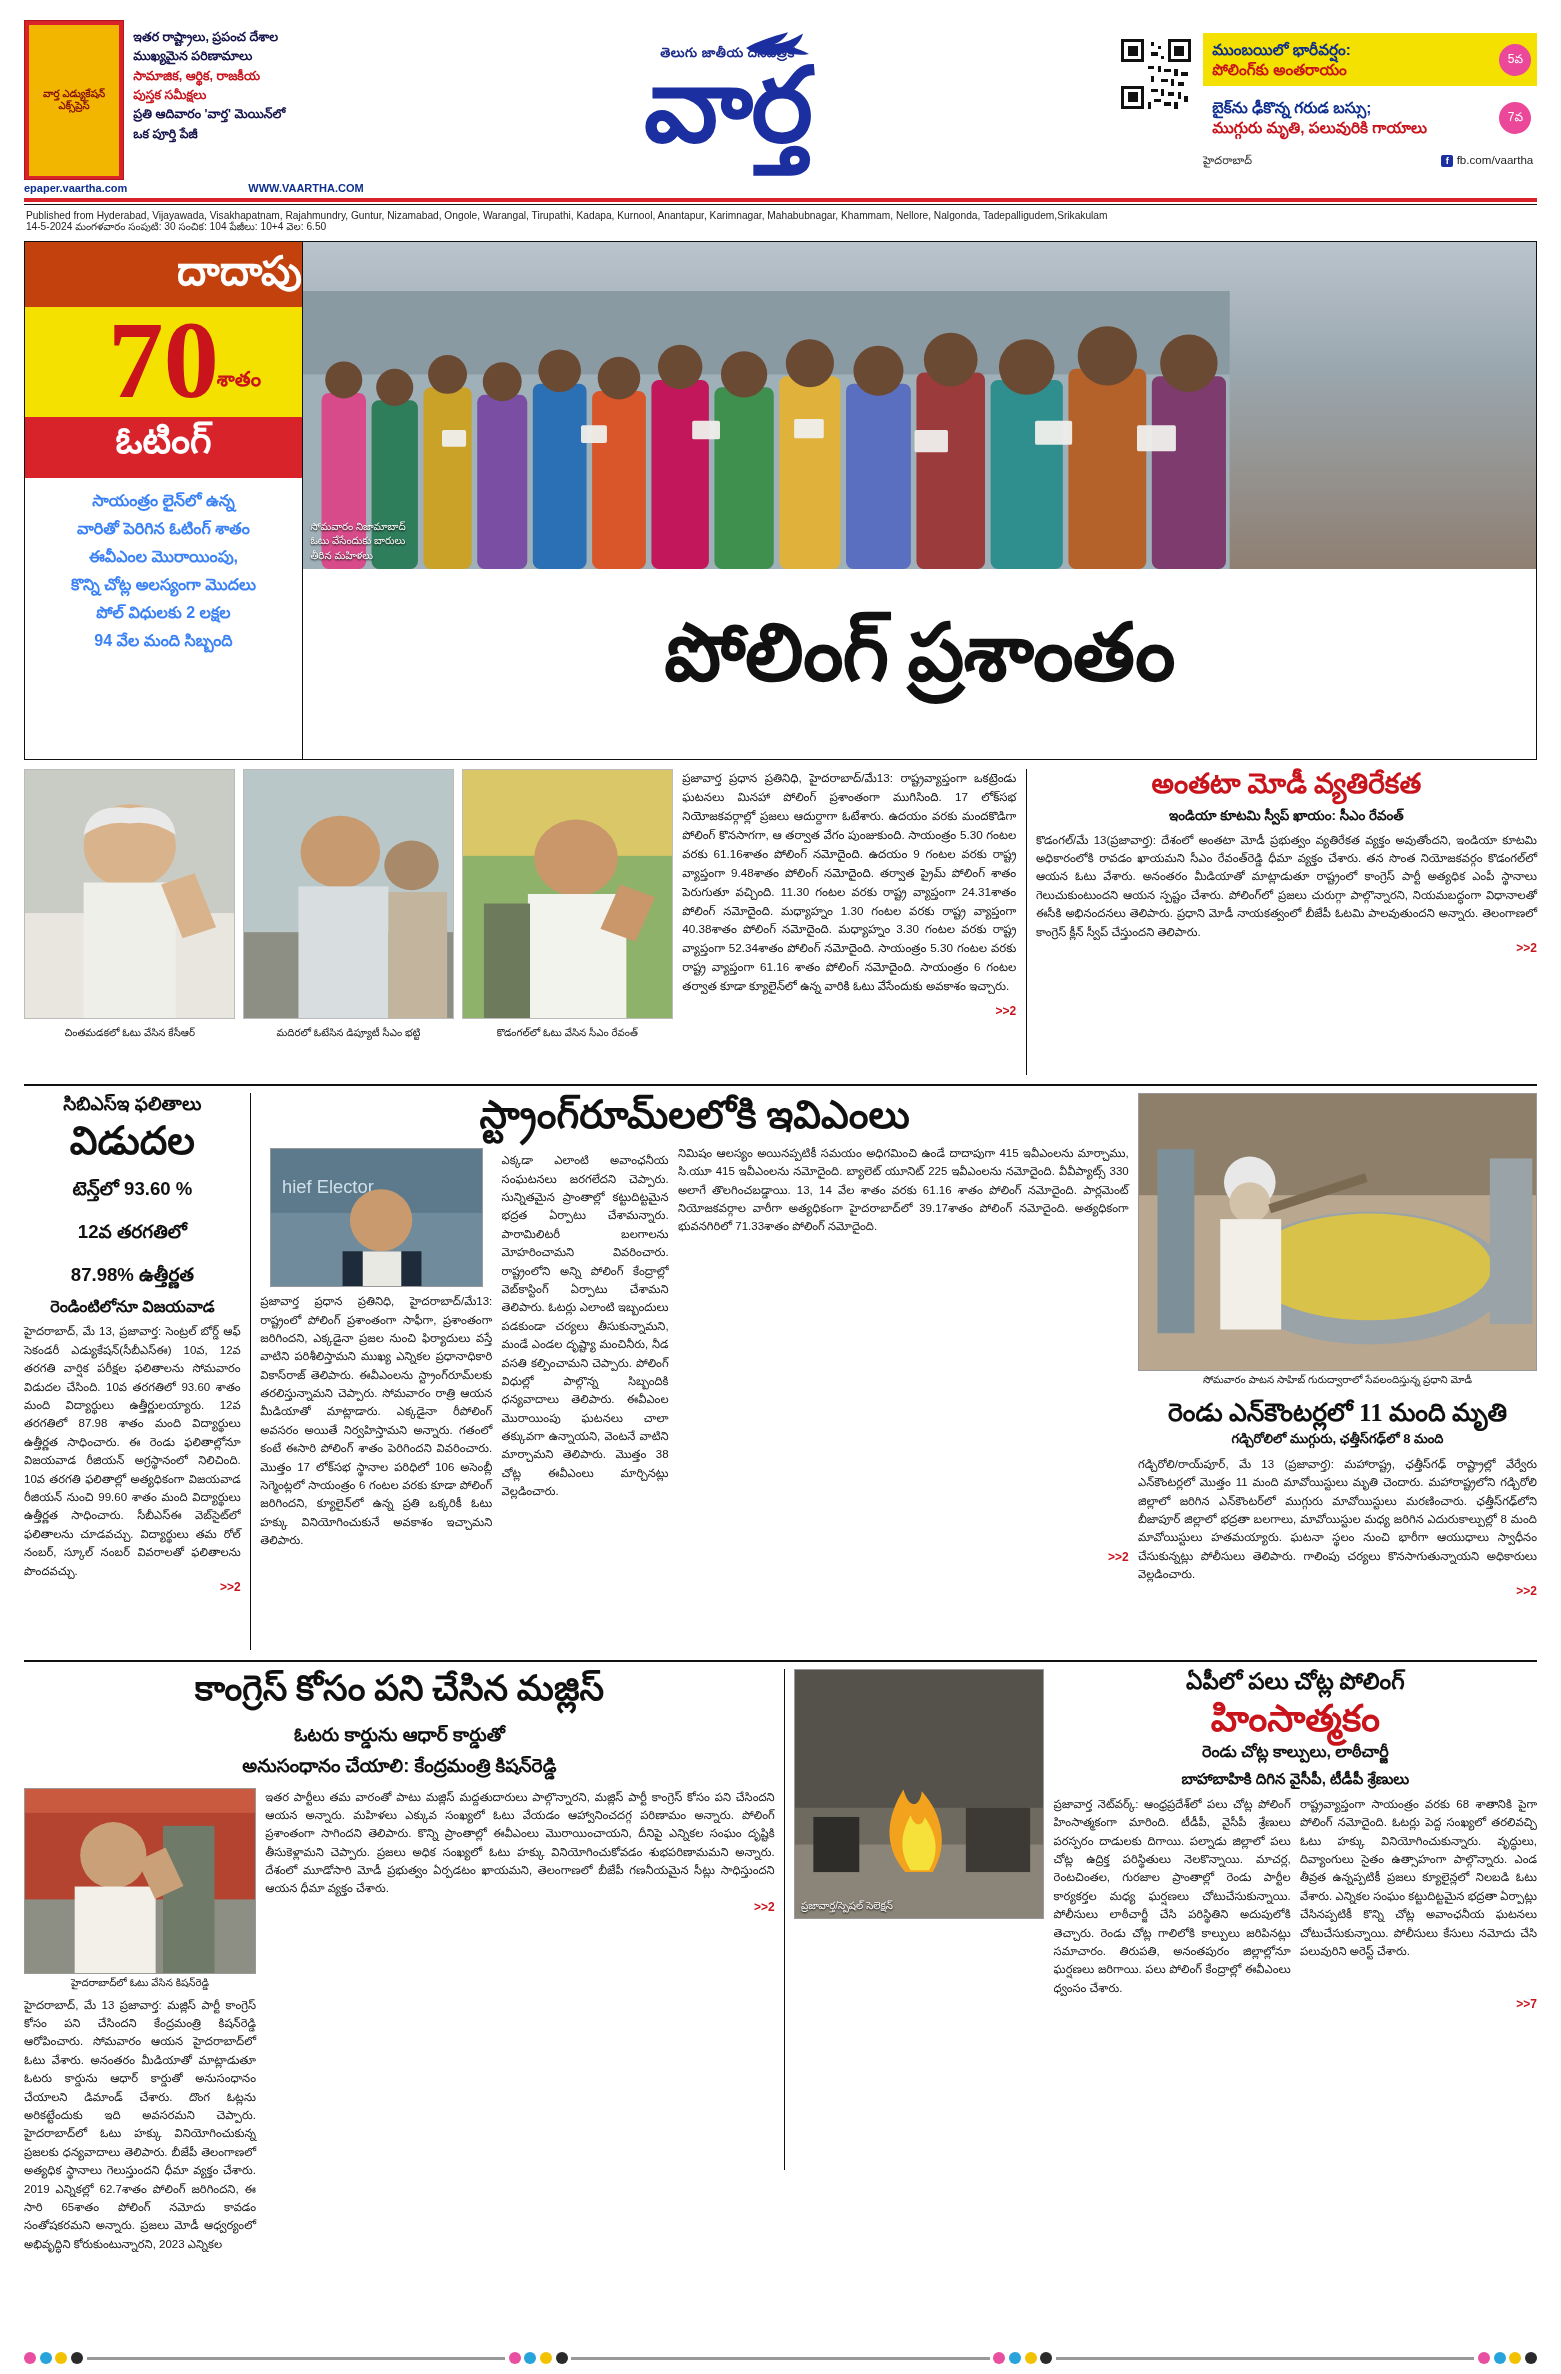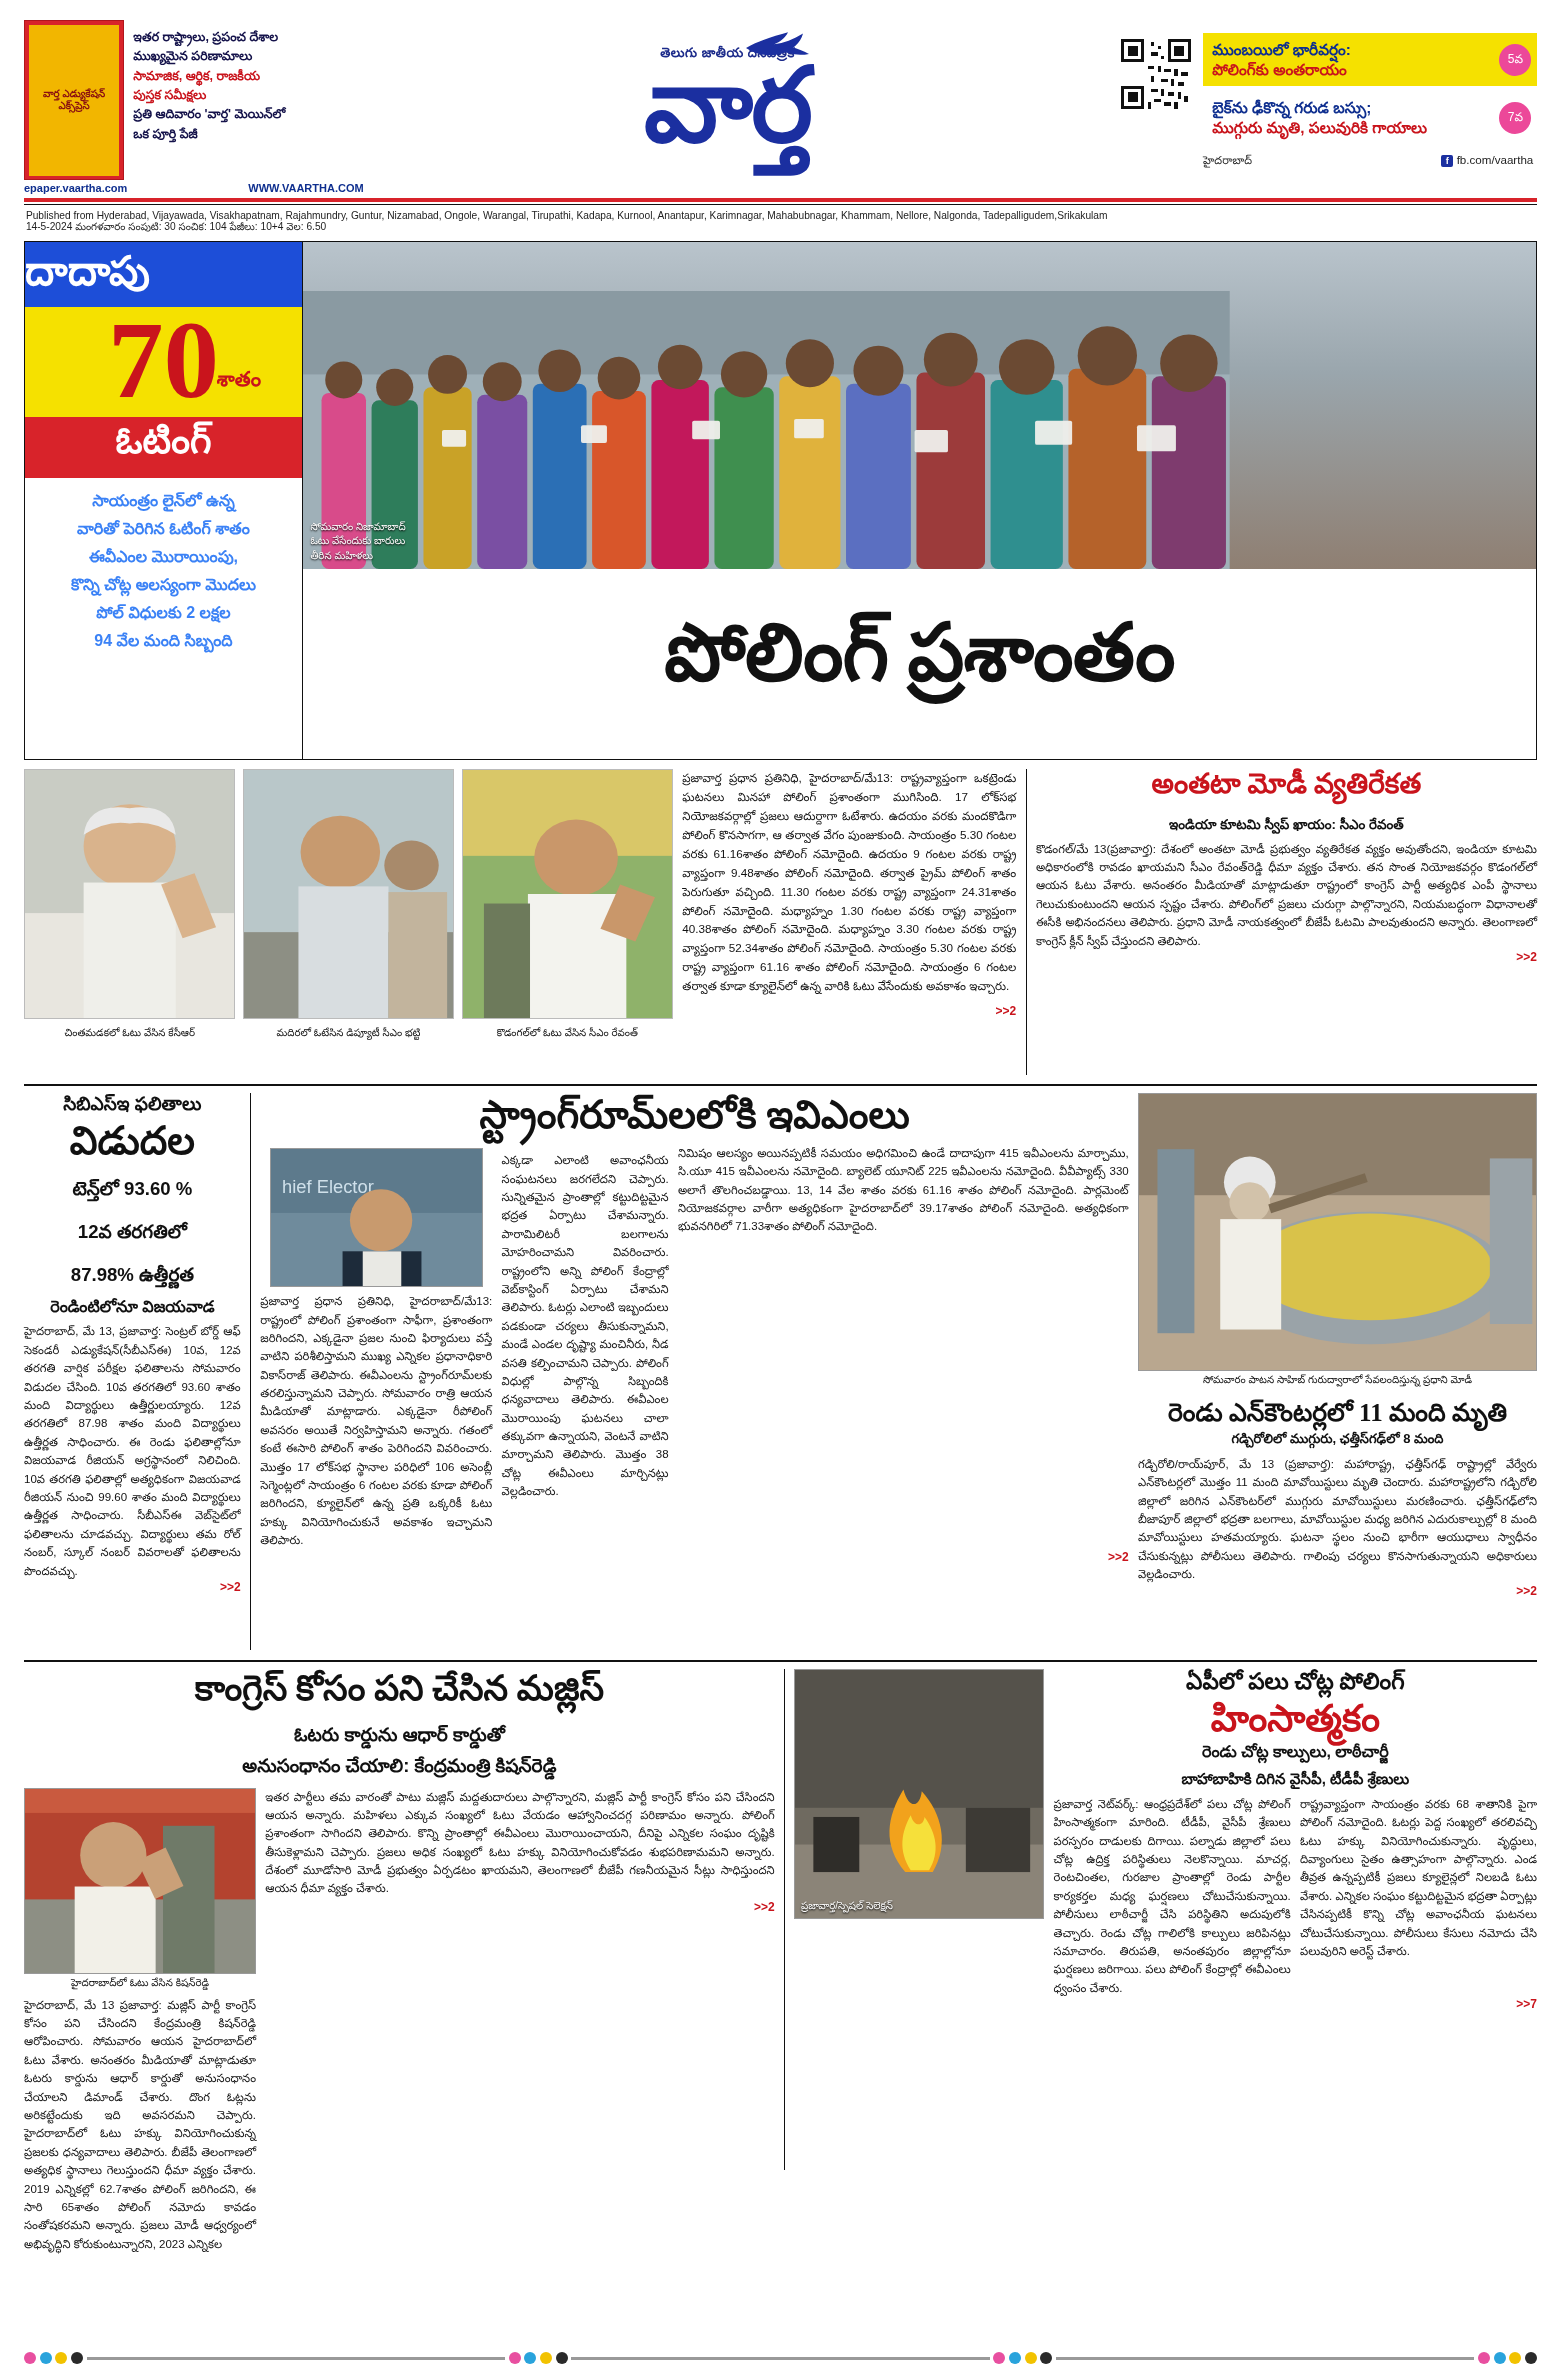--- a/index.html
+++ b/index.html
@@ -121,22 +121,22 @@
     border: 1.9px solid #111;
     display: flex;
     height: 519px;
   }
   .lead-left {
     width: 278px;
     border-right: 0.9px solid #111;
     display: flex; flex-direction: column;
   }
   .daadapu {
-    background: #1d4ed8; color: #fff;
-    font-size: 41px; font-weight: bold; text-align: left;
+    background: #c2410c; color: #fff;
+    font-size: 41px; font-weight: bold; text-align: right;
     padding: 5.6px 0 1.9px 0;
     font-family: "Liberation Serif", serif;
   }
   .seventy {
     background: #f5e100; color: #c9141c;
     text-align: center; position: relative; padding: 1.9px 0 5.6px 0;
   }
   .seventy .num {
     font-size: 111px; line-height: .92; font-weight: bold;
     font-family: "Liberation Serif", serif;
@@ -195,21 +195,21 @@
   .col-text p { margin: 0 0 5.6px 0; }
   .more { color: #c9141c; font-weight: bold; text-align: right; font-size: 12px; }
 
   .modi-box { flex: 1; border-left: 0.9px solid #111; padding-left: 9.3px; }
   .modi-head {
     color: #c9141c; font-size: 28px; font-weight: bold; text-align: center;
     font-family: "Liberation Serif", serif; line-height: 1.1;
   }
   .modi-sub {
     font-size: 13.4px; font-weight: bold; text-align: center; color: #111;
-    margin-top: 15px; line-height: 1.45;
+    margin-top: 6px; line-height: 1.45;
   }
   .modi-body { font-size: 11.5px; line-height: 1.6; text-align: justify; margin-top: 5.6px; }
 
   .hr-blk { height: 1.9px; background: #111; margin: 9.3px 0 7.4px 0; }
 
   
   .row3 { display: flex; gap: 9.3px; height: 557px; }
   .cbse { width: 227px; border-right: 0.9px solid #111; padding-right: 9.3px; }
   .cbse h3 { margin: 0; font-size: 18.6px; text-align: center; font-weight: bold; }
   .cbse .big { font-size: 39px; text-align: center; font-weight: bold; font-family: "Liberation Serif", serif; line-height: 1; margin: 1.9px 0 5.6px; }

